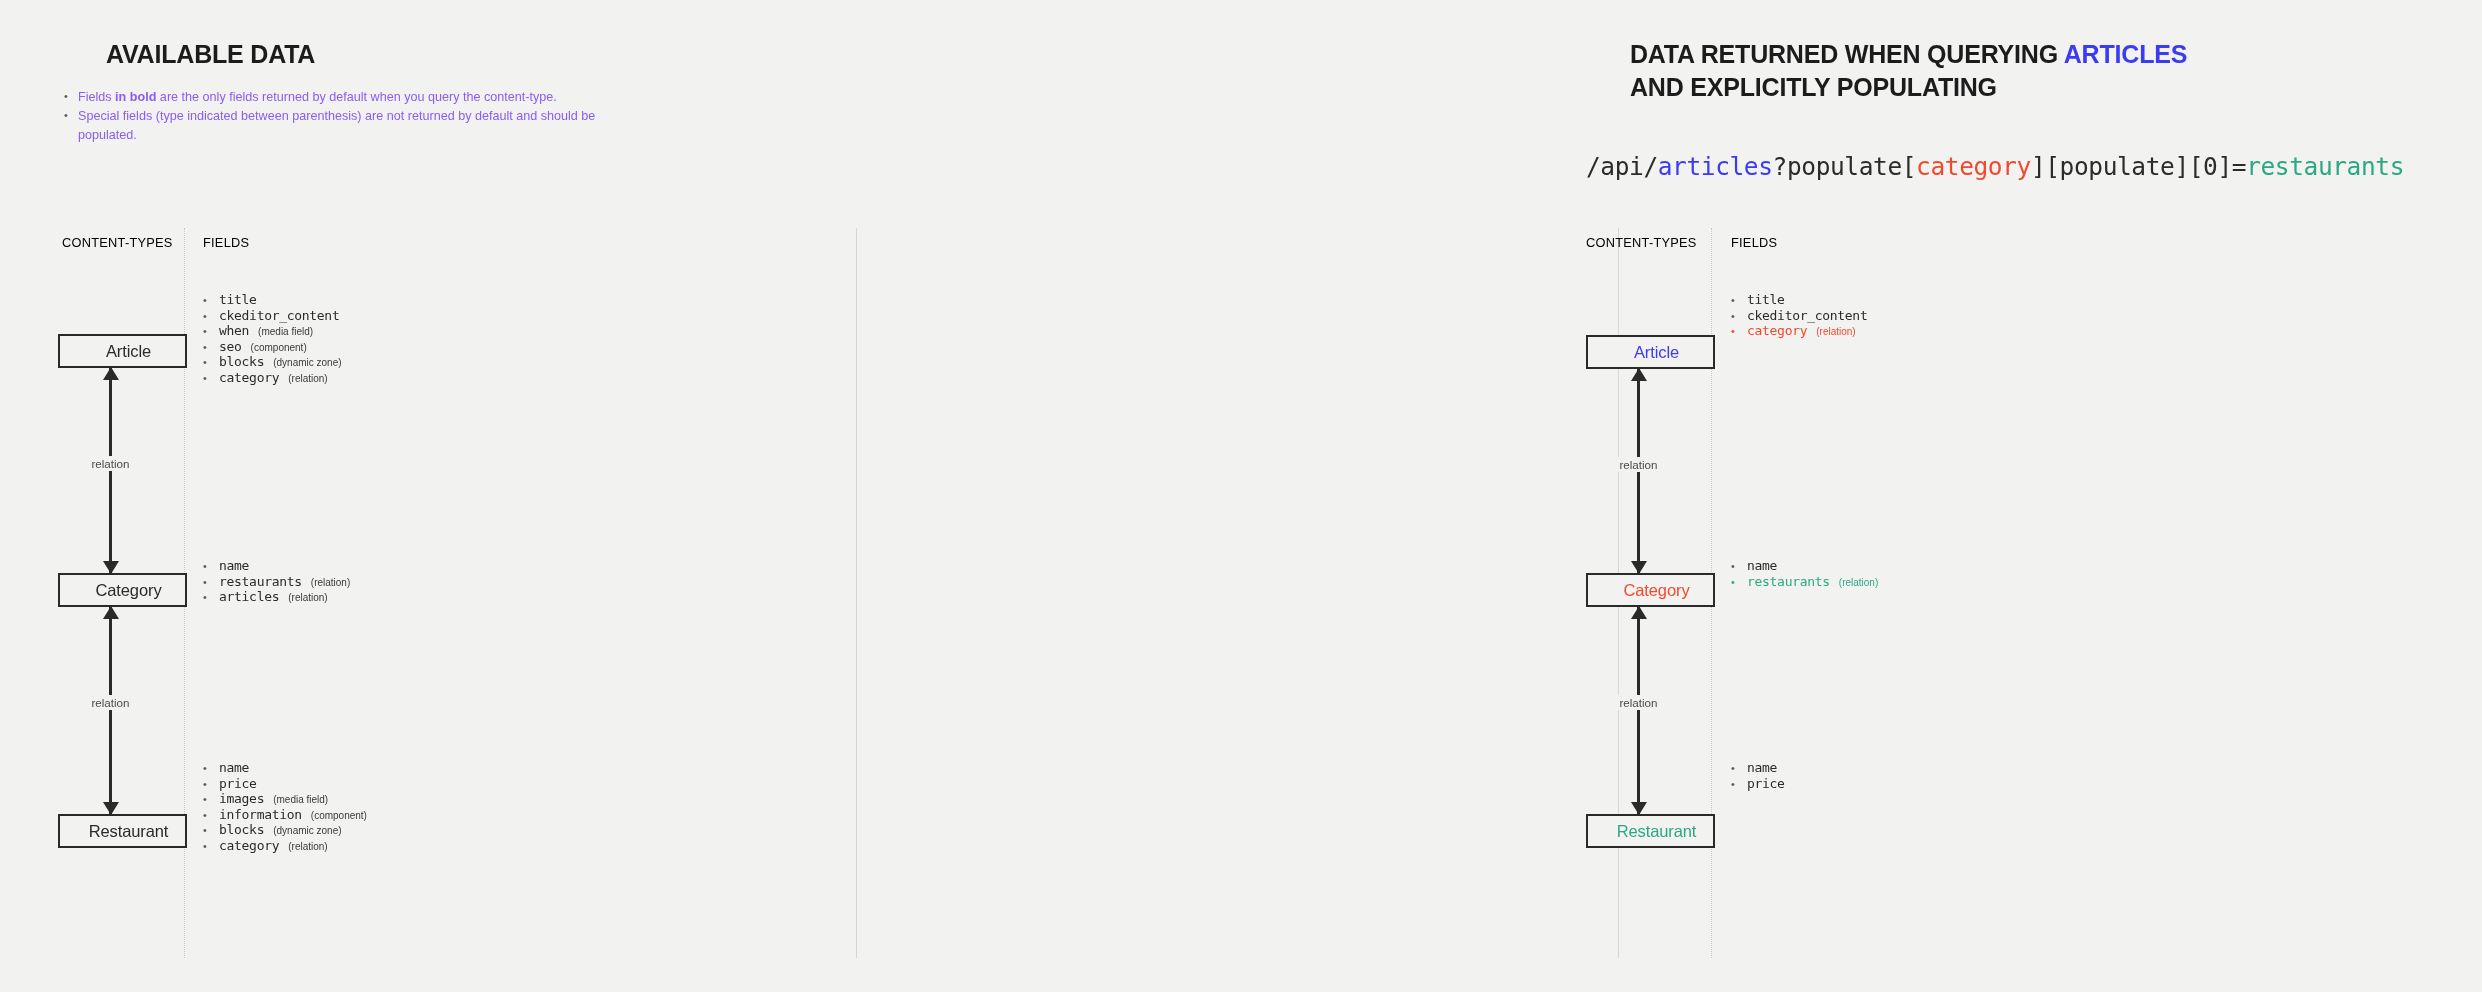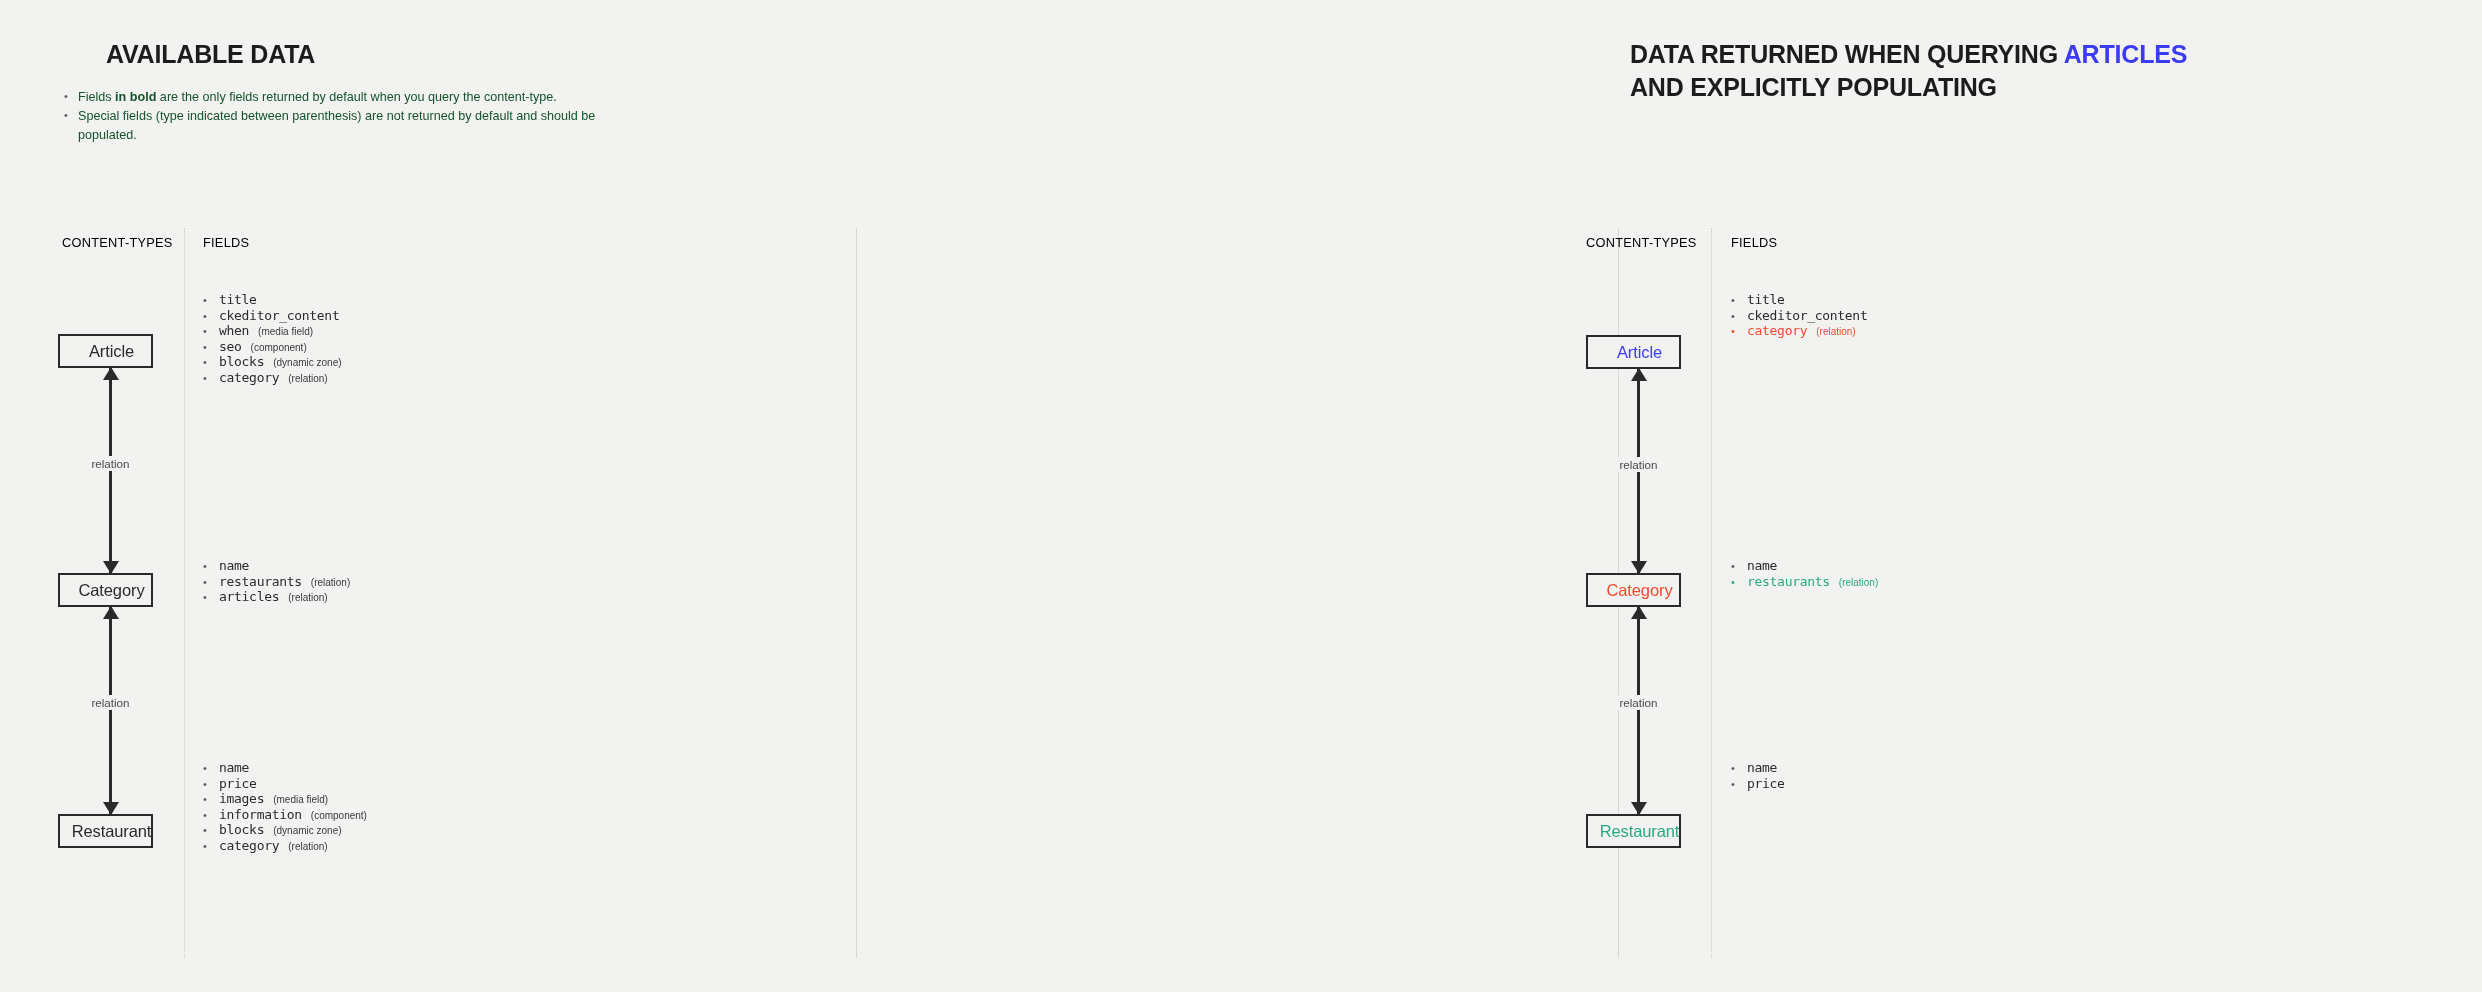--- a/index.html
+++ b/index.html
@@ -55,21 +55,21 @@
   .p1 .headline { left: 62px;  top: 38px; }
   .p2 .headline { left: 730px; top: 38px; }
 
   
   .notes {
     position: absolute;
     left: 62px;
     top: 88px;
     font-size: 12.6px;
     line-height: 19px;
-    color: #14532d;
+    color: #8b5cf6;
   }
   .notes li {
     list-style: none;
     position: relative;
     padding-left: 16px;
     max-width: 560px;
   }
   .notes li::before {
     content: "\2022";
     position: absolute;
@@ -109,21 +109,21 @@
     position: absolute;
     top: 228px;
     width: 0;
     height: 730px;
     border-left: 1px dotted #c9c9c7;
   }
 
   
   .node {
     position: absolute;
-    width: 95px;
+    width: 129px;
     height: 34px;
     border: 2.4px solid #2a2a2a;
     background: #f2f2f1;
     display: flex;
     align-items: center;
     justify-content: center;
     font-size: 16.5px;
     color: #2a2a2a;
     letter-spacing: -0.1px;
     padding-left: 12px;
@@ -316,20 +316,21 @@
           <span class="ftype">(relation)</span>
         </div>
       </div>
   </section>
 
   <section class="panel panel-2 p2">
     <h1 class="headline" id="p2-title">
         <div><span>DATA RETURNED WHEN QUERYING </span><span class="hl-accent-blue">ARTICLES</span></div>
         <div>AND EXPLICITLY POPULATING</div>
       </h1>
+    <div class="query" id="p2-query"><span>/api/</span><span class="q-blue">articles</span><span>?populate[</span><span class="q-red">category</span><span>][populate][0]=</span><span class="q-teal">restaurants</span></div>
 
     <div class="colhead" style="left:730px;">CONTENT-TYPES</div>
     <div class="colhead" style="left:875px;">FIELDS</div>
 
     <div class="dotted-rule" style="left:855px;"></div>
 
     <div class="node blue" style="left:730px; top:335px;">Article</div>
     <div class="node red" style="left:730px; top:573px;">Category</div>
     <div class="node teal" style="left:730px; top:814px;">Restaurant</div>
 

